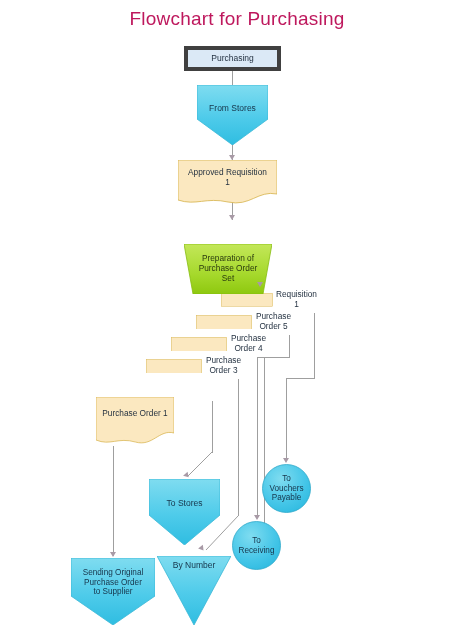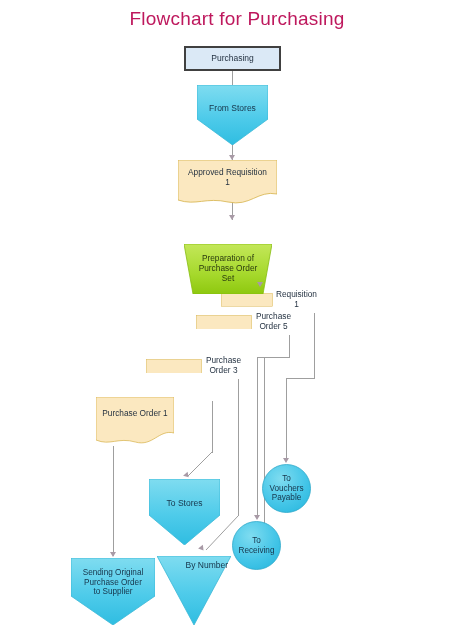--- a/index.html
+++ b/index.html
@@ -45,40 +45,40 @@
   }
   .node .label {
     position: relative;
     z-index: 3;
     padding: 0 3px;
     white-space: pre-line;
   }
   
   .rect-terminal {
     background: #dbe9f6;
-    border: 2px solid #404040;
+    border: 4px solid #404040;
     font-size: 8.5px;
   }
   
   .doc {
     font-size: 8.3px;
   }
   .doc .fillsvg, .pent .fillsvg, .trap .fillsvg,
   .tri .fillsvg, .circ .fillsvg {
     position: absolute;
     left: 0; top: 0;
     width: 100%;
     height: 100%;
     z-index: 1;
     display: block;
   }
   .doc-stack { font-size: 8.3px; }
   .pent { font-size: 8.5px; }
   .trap { font-size: 8.3px; margin-top: 24px; }
-  .tri  { font-size: 8.5px; justify-content: flex-end; }
+  .tri  { font-size: 8.5px; }
   .circ { font-size: 8.2px; }
   .pent .label, .tri .label, .circ .label { color: #16344a; }
   .trap .label { color: #2b3a10; }
 
   
   .conn {
     position: absolute;
     background: #9f9f9f;
     z-index: 0;
   }
@@ -188,20 +188,26 @@
     <span class="label">Requisition 1</span>
   </div>
 
   <div class="node doc-stack" style="left:196px; top:309px; width:99px; height:26px;">
     <svg class="fillsvg" viewBox="0 0 99 26" preserveAspectRatio="none">
       <rect x="0.4" y="0.4" width="98.2" height="25.2" fill="#fbe8c0" stroke="#d6b24a" stroke-width="0.8"></rect>
     </svg>
     <span class="label">Purchase Order 5</span>
   </div>
 
+  <div class="node doc-stack" style="left:171px; top:331px; width:99px; height:26px;">
+    <svg class="fillsvg" viewBox="0 0 99 26" preserveAspectRatio="none">
+      <rect x="0.4" y="0.4" width="98.2" height="25.2" fill="#fbe8c0" stroke="#d6b24a" stroke-width="0.8"></rect>
+    </svg>
+    <span class="label">Purchase Order 4</span>
+  </div>
 
   <div class="node doc-stack" style="left:146px; top:353px; width:99px; height:26px;">
     <svg class="fillsvg" viewBox="0 0 99 26" preserveAspectRatio="none">
       <rect x="0.4" y="0.4" width="98.2" height="25.2" fill="#fbe8c0" stroke="#d6b24a" stroke-width="0.8"></rect>
     </svg>
     <span class="label">Purchase Order 3</span>
   </div>
 
 
   <div class="node doc" style="left:96px; top:397px; width:78px; height:50px;">

